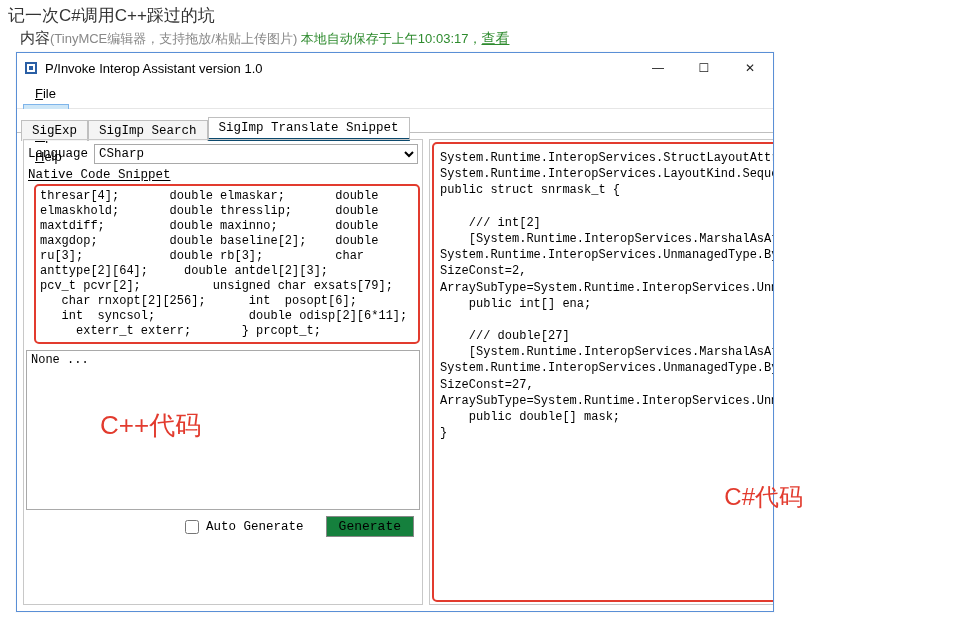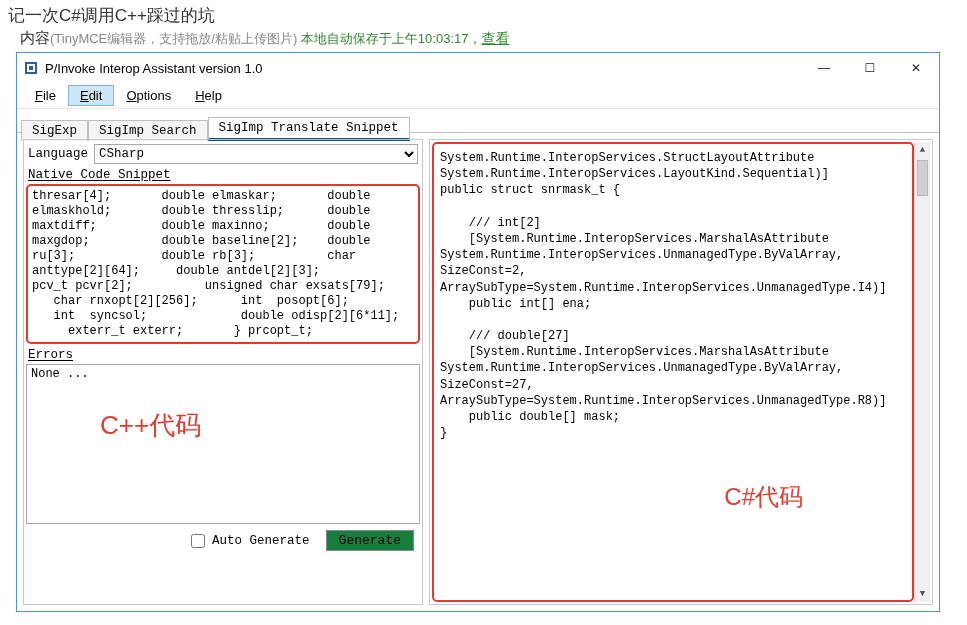--- a/index.html
+++ b/index.html
@@ -24,21 +24,21 @@
     font-size: 14px;
     margin-left: 12px;
   }
   .subtitle-label { color: #333; font-size:15px;}
   .subtitle-hint { color: #888; font-size: 13px; }
   .subtitle-autosave { color: #2e8b2e; font-size: 13px; }
   .subtitle-link { color: #2e8b2e; text-decoration: underline; cursor:pointer;}
   .app-window {
     position: absolute;
     left: 16px; top: 52px;
-    width: 924px; height: 560px;
+    width: 758px; height: 560px;
     border: 1px solid #5a8fd6;
     background: #fff;
     display: flex;
     flex-direction: column;
     box-shadow: 0 0 0 1px rgba(0,0,0,0.02);
   }
   .titlebar {
     height: 30px;
     display: flex;
     align-items: center;
@@ -56,26 +56,27 @@
   .win-btn {
     width: 46px; height: 30px;
     display: inline-flex; align-items:center; justify-content:center;
     font-family: "Segoe UI Symbol", Arial;
     font-size: 12px;
     color:#222;
   }
   .menubar {
     height: 26px;
     display:flex;
-    align-items:center;
+    align-items:flex-start;
     padding-left: 6px;
     font-size: 13px;
     background:#fff;
     border-bottom:1px solid #e6e6e6;
     font-family: "Segoe UI", Tahoma, sans-serif;
+    flex-direction: column;
   }
   .menu-item {
     padding: 3px 12px;
     display:flex;align-items:center;
     color:#000;
   }
   .menu-item .ul { text-decoration: underline; }
   .menu-item.selected {
     background:#cde6f7;
     border:1px solid #7eb4ea;
@@ -150,35 +151,35 @@
     border-radius:5px;
     background:#fff;
     padding:3px 4px;
     font-family:"Courier New",monospace;
     font-size:12px;
     line-height:1.25;
     white-space:pre;
     overflow:hidden;
     color:#000;
   }
-  .native-box { height: 160px; margin:2px 0 4px 0;}
+  .native-box { height: 160px; margin:2px 0 4px 8px;}
   .errors-box {
     border:1px solid #a9a9a9;
     margin:2px 0;
     height:160px;
     padding:2px 4px;
     font-family:"Courier New",monospace;
     font-size:12px;
     position:relative;
   }
   .bottom-row {
     display:flex;
     align-items:center;
     justify-content:flex-end;
-    gap:16px;
+    gap:22px;
     padding:4px 6px;
     font-family:"Courier New",monospace;
   }
   .chk { display:flex; align-items:center; gap:4px;}
   .chk input { width:14px;height:14px;}
   .gen-btn {
     padding:2px 12px;
     border:1px solid #888;
     background:#15803d;
     font-family:"Courier New",monospace;
@@ -291,21 +292,20 @@
       <div class="code-box native-box">thresar[4];       double elmaskar;       double
 elmaskhold;       double thresslip;      double
 maxtdiff;         double maxinno;        double
 maxgdop;          double baseline[2];    double
 ru[3];            double rb[3];          char
 anttype[2][64];     double antdel[2][3];
 pcv_t pcvr[2];          unsigned char exsats[79];
    char rnxopt[2][256];      int  posopt[6];
    int  syncsol;             double odisp[2][6*11];
      exterr_t exterr;       } prcopt_t;</div>
-      <div class="section-label">Errors</div>
       <div class="errors-box">None ...</div>
       <div class="bottom-row">
         <label class="chk">
           <input type="checkbox" style="">
           <span>Auto Generate</span>
         </label>
         <button class="gen-btn">Generate</button>
       </div>
     </div>
 

